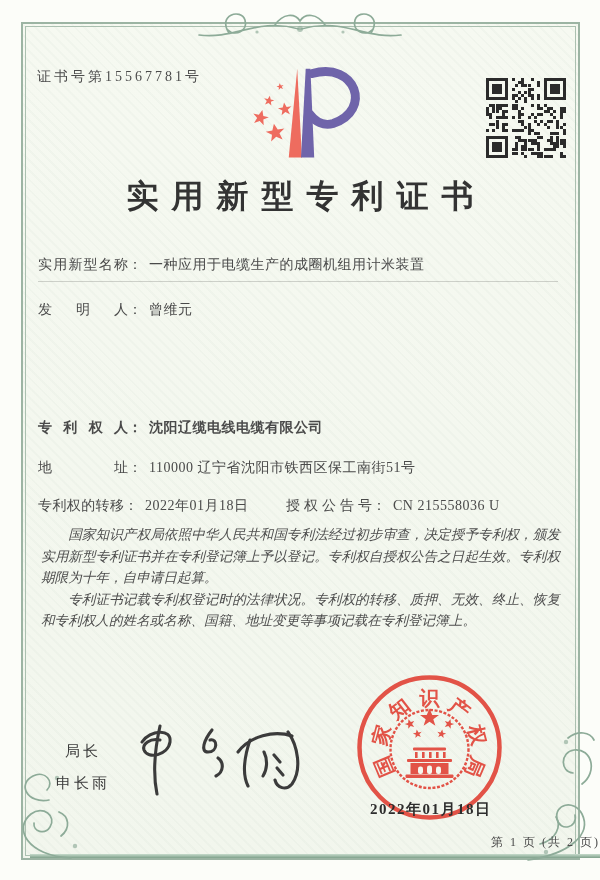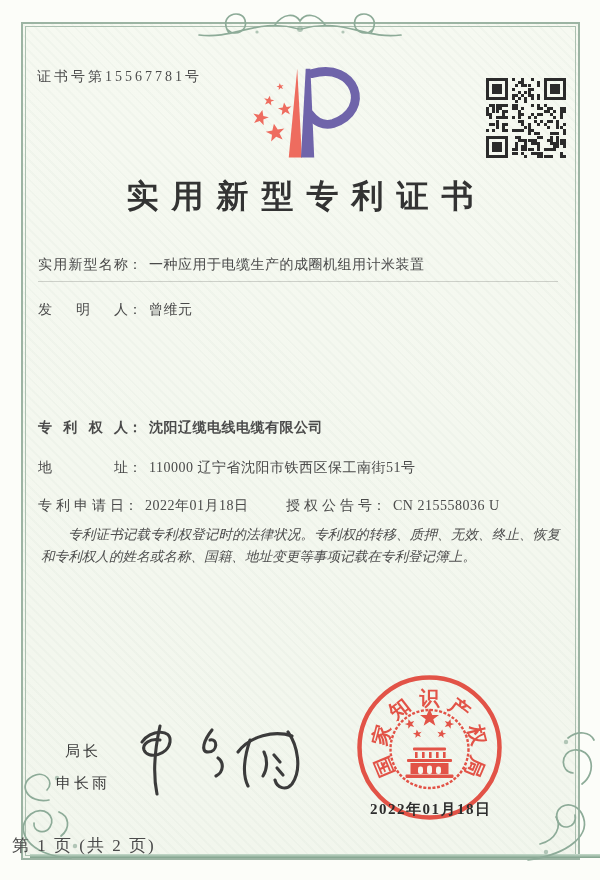--- a/index.html
+++ b/index.html
@@ -72,22 +72,22 @@
   .sig path{stroke:#3b3b3b;stroke-width:3.1;fill:none;stroke-linecap:round;stroke-linejoin:round;}
   .seal{position:absolute;left:352px;top:670px;width:155px;height:155px;opacity:.94;}
   .seal .red{fill:#e2493d;}
   .seal .seal-char{font-size:20px;fill:#e2493d;font-weight:700;
     font-family:"Liberation Serif","DejaVu Serif",serif;}
   .seal-date{
     position:absolute;left:370px;top:800px;font-size:15px;font-weight:700;
     letter-spacing:1.5px;color:#2d2d2d;
   }
   .footer{
-    position:absolute;left:0;right:0;top:834px;text-align:left;
-    font-size:17px;letter-spacing:2px;color:#4a4a4a;margin-left:12px;
+    position:absolute;left:0;right:0;top:834px;text-align:right;
+    font-size:12px;letter-spacing:2px;color:#4a4a4a;margin-left:12px;
   }
 </style>
 </head>
 <body>
 
 <div>
 
   <div class="frame"></div>
   <div class="bottom-line"></div>
 
@@ -352,29 +352,30 @@
     <div class="frow r-owner">
       <span class="flabel">专利权人</span><span class="colon">：</span><span class="fvalue">沈阳辽缆电线电缆有限公司</span>
     </div>
 
     <div class="frow r-addr">
       <span class="flabel">地址</span><span class="colon">：</span><span class="fvalue">110000 辽宁省沈阳市铁西区保工南街51号</span>
     </div>
 
     <div class="frow r-grant">
       <span>
-        <span class="flabel2">专利申请日</span><span class="colon">：</span><span class="fvalue">2022年01月18日</span>
+        <span class="flabel2">专利权的转移</span><span class="colon">：</span><span class="fvalue">2022年01月18日</span>
       </span>
       <span class="pair2">
         <span class="flabel2">授权公告号</span><span class="colon">：</span><span class="fvalue">CN 215558036 U</span>
       </span>
     </div>
   </div>
 
   <div class="paras">
+    <p>国家知识产权局依照中华人民共和国专利法经过初步审查，决定授予专利权，颁发实用新型专利证书并在专利登记簿上予以登记。专利权自授权公告之日起生效。专利权期限为十年，自申请日起算。</p>
     <p>专利证书记载专利权登记时的法律状况。专利权的转移、质押、无效、终止、恢复和专利权人的姓名或名称、国籍、地址变更等事项记载在专利登记簿上。</p>
   </div>
 
   <div class="director">
     <div>局长</div>
     <div>申长雨</div>
   </div>
 
   <svg class="sig" viewBox="0 0 200 90">
     <path d="M34,8 C30,26 26,52 31,76"></path>

